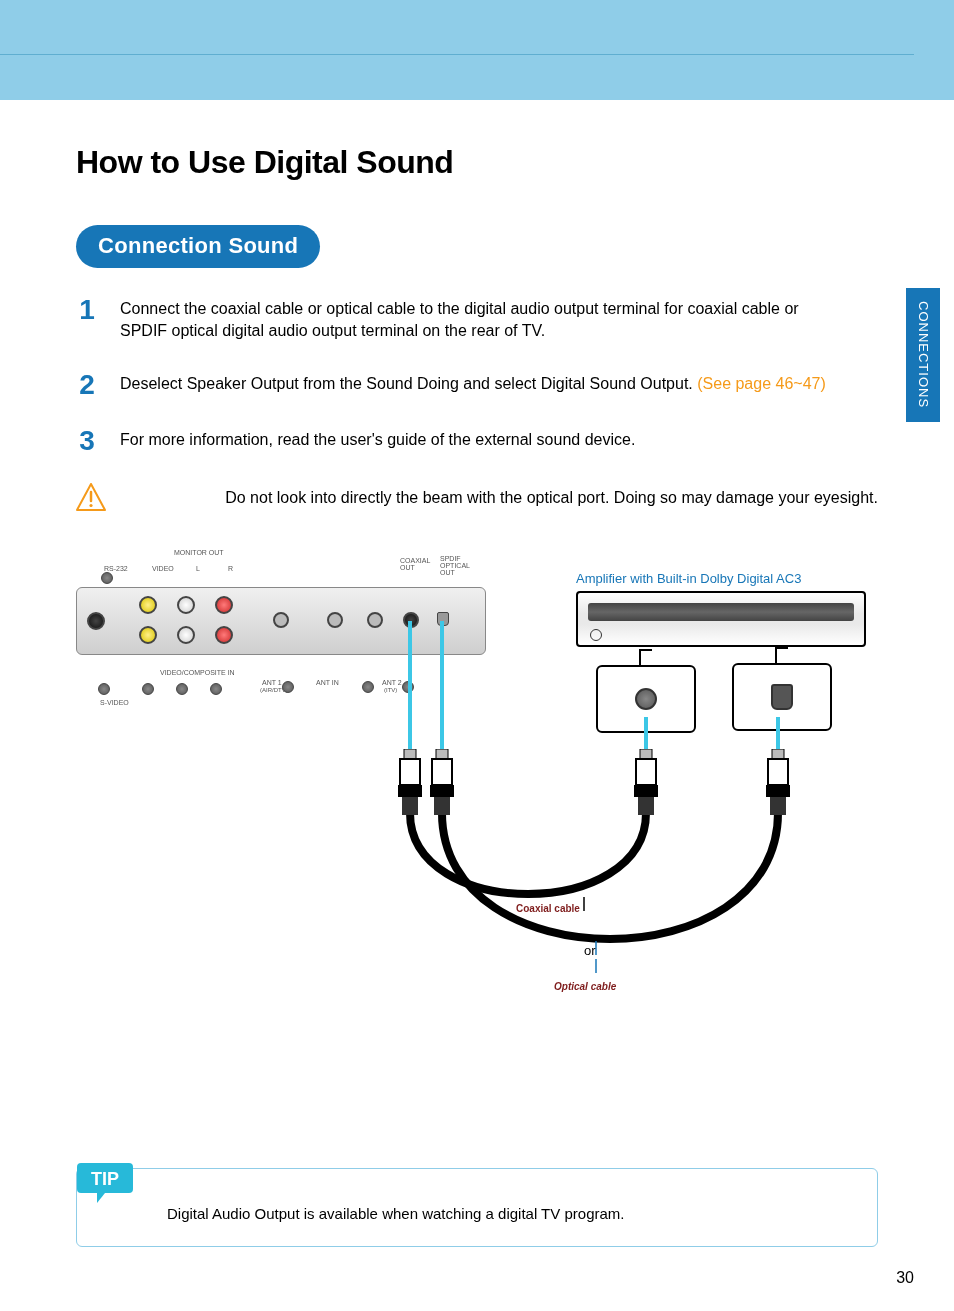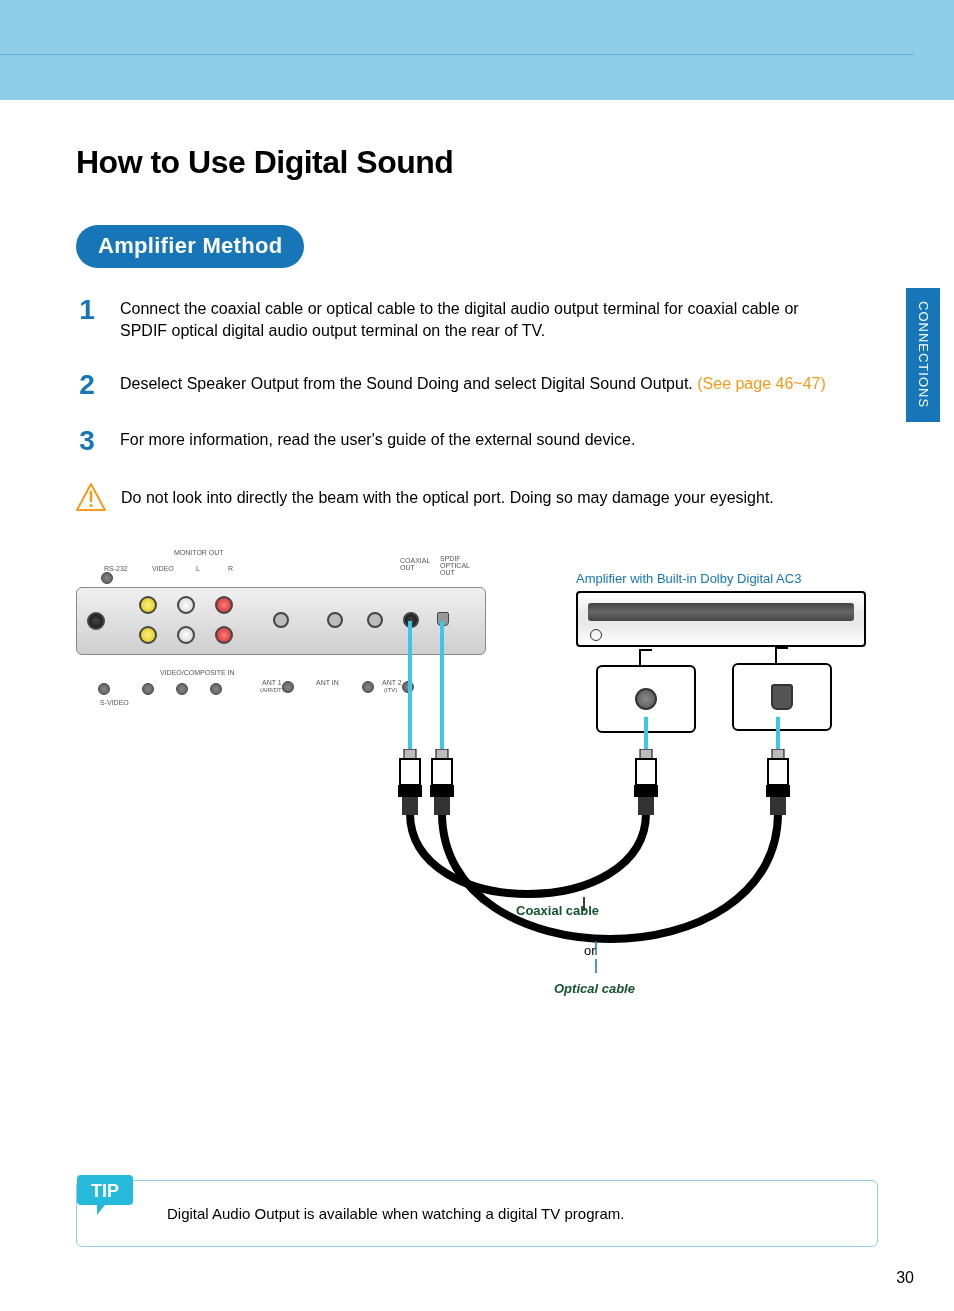--- a/index.html
+++ b/index.html
@@ -92,23 +92,24 @@
     line-height: 1.4;
     padding-top: 2px;
     max-width: 720px;
   }
   .step .txt .ref {
     color: #f59a1a;
   }
   .warn-row {
     display: flex;
     align-items: center;
-    gap: 15px;
+    gap: 22px;
     margin-top: 8px;
     margin-bottom: 24px;
+    justify-content: space-between;
   }
   .warn-icon {
     width: 30px;
     height: 28px;
     position: relative;
     flex: 0 0 30px;
   }
   .warn-icon svg { width: 100%; height: 100%; display:block; }
   .warn-txt {
     font-size: 16px;
@@ -235,42 +236,42 @@
 
   .plug {
     position:absolute;
     width:26px;
     text-align:center;
   }
   .plug svg{display:block;margin:0 auto;}
 
   .cable-label {
     position:absolute;
-    color:#14532d;
-    font-size:13px;
+    color:#7f1d1d;
+    font-size:10px;
     font-weight:700;
     text-align:right;
   }
   .or-label {
     position:absolute;
     font-size:13px;
     color:#000;
   }
 
   
   .tip-wrap {
     position:absolute;
     left:76px;
     bottom:64px;
     right:76px;
   }
   .tip-box {
     border:1.5px solid #8fcde8;
     border-radius:6px;
-    padding:24px 24px 24px 90px;
+    padding:36px 24px 24px 90px;
     position:relative;
   }
   .tip-badge {
     position:absolute;
     left:-2px; top:-8px;
   }
   .tip-badge svg{display:block;}
   .tip-text {
     font-size:15px;
   }
@@ -289,21 +290,21 @@
   <div class="rule"></div>
 </div>
 
 <div class="side-tab">
   <span>CONNECTIONS</span>
 </div>
 
 <div class="content">
   <h1>How to Use Digital Sound</h1>
 
-  <div class="pill">Amplifier Method</div>
+  <div class="pill">Connection Sound</div>
 
   <div class="step">
     <div class="num">1</div>
     <div class="txt">Connect the coaxial cable or optical cable to the digital audio output terminal for coaxial cable or SPDIF optical digital audio output terminal on the rear of TV.</div>
   </div>
 
   <div class="step">
     <div class="num">2</div>
     <div class="txt">
       <span>Deselect Speaker Output from the Sound Doing and select Digital Sound Output.</span><span class="ref"> (See page 46~47)</span>

